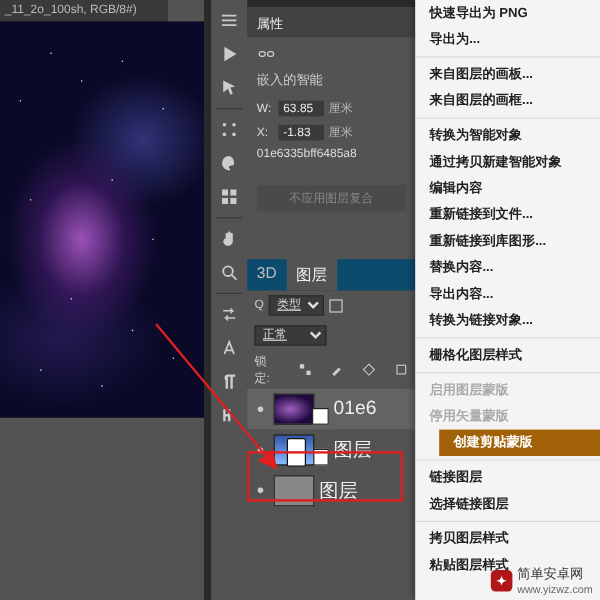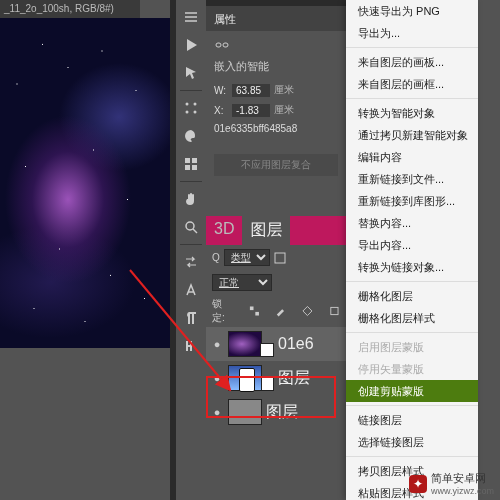--- a/index.html
+++ b/index.html
@@ -46,21 +46,21 @@
   .prop-title { color: #eee; font-size: 11px; padding: 6px 8px 4px; background: #424242; }
   .prop-row { display: flex; align-items: center; gap: 4px; padding: 3px 8px; font-size: 10px; color: #ddd; }
   .prop-row .label { color: #ddd; width: 14px; }
   .prop-row .val { background: #3a3a3a; padding: 1px 4px; color: #eee; min-width: 38px; }
   .prop-row .unit { color: #bbb; }
   .prop-icon-row { display:flex; gap:6px; padding:6px 8px;flex-direction:column; }
   .prop-icon-row .ic { width:16px; height:16px; fill:#ccc; }
   .disabled-bar { margin: 17px 8px; padding: 4px 6px; color: #888; font-size: 10px; background: #4a4a4a; text-align:center; }
 
   .layers-panel { background: #535353; margin-top: 40px; }
-  .layers-tabs { display: flex; background: #be185d; font-size: 16px; }
+  .layers-tabs { display: flex; background: #0c4a6e; font-size: 13px; }
   .layers-tabs .tab { padding: 4px 8px; color: #bbb; cursor:pointer; }
   .layers-tabs .tab.active { background: #535353; color: #eee; }
   .layers-row { display: flex; align-items: center; gap: 4px; padding: 4px 6px; font-size: 10px; }
   .layers-row select, .layers-row .field { background: #3a3a3a; color: #ddd; border: 1px solid #2a2a2a; font-size: 10px; padding: 1px 2px; text-decoration: underline; }
   .lock-row { display:flex; align-items:center; gap:16px; padding:2px 6px; font-size:10px; color:#ccc; }
   .lock-row .ic { width:12px; height:12px; fill:#ccc; }
 
   .layer-item { display: flex; align-items: center; height: 34px; padding: 2px 4px; gap: 4px; background: #535353; }
   .layer-item.sel { background: #636363; }
   .eye { width: 14px; text-align: center; color: #ccc; }
@@ -70,23 +70,23 @@
   .thumb.phone-thumb { background: linear-gradient(#3355aa,#88bbff); position:relative; }
   .thumb.phone-thumb::after { content:""; position:absolute; left:10px; top:2px; width:14px; height:22px; border:1px solid #111; background:#fff; border-radius:2px; }
   .mini-mask { width:14px; height:14px; border:1px solid #222; background:#fff; margin-left:-6px; align-self:flex-end; margin-bottom:2px; }
   .layer-name { font-size: 16px; color: #eee; }
 
   .red-box { position: absolute; border: 2px solid #e02020; pointer-events: none; }
   .red-box.layer { left: 206px; top: 376px; width: 130px; height: 42px; }
 
   .arrow-poly { position: absolute; pointer-events: none; }
 
-  .context-menu { position: absolute; top: 0; left: 346px; width: 132px; height: 500px; background: #f4f4f4; color: #222; font-size: 11px; box-shadow: -2px 0 6px rgba(0,0,0,0.3); }
+  .context-menu { position: absolute; top: 0; left: 346px; width: 154px; height: 500px; background: #f4f4f4; color: #222; font-size: 11px; box-shadow: -2px 0 6px rgba(0,0,0,0.3); font-weight: bold; }
   .cm-item { padding: 3px 12px; line-height: 16px; white-space: nowrap; overflow:hidden; cursor: default; }
-  .cm-item.hl { background: #4d7c0f; color: #fff; }
+  .cm-item.hl { background: #a16207; color: #fff; margin-left: 20px; }
   .cm-item.disabled { color: #aaa; }
   .cm-sep { height: 1px; background: #dcdcdc; margin: 3px 0; }
 
   .watermark { position: absolute; bottom: 4px; right: 6px; display: flex; align-items: center; gap: 4px; font-size: 11px; color: #333; }
   .watermark .dot { width: 18px; height: 18px; border-radius: 4px; background: #b01818; color: #fff; display:flex; align-items:center; justify-content:center; font-size:12px; }
   .watermark .sub { font-size: 9px; color: #666; }
 </style>
 </head>
 <body>
 
@@ -269,21 +269,20 @@
     <div class="cm-sep"></div>
     <div class="cm-item">转换为智能对象</div>
     <div class="cm-item">通过拷贝新建智能对象</div>
     <div class="cm-item">编辑内容</div>
     <div class="cm-item">重新链接到文件...</div>
     <div class="cm-item">重新链接到库图形...</div>
     <div class="cm-item">替换内容...</div>
     <div class="cm-item">导出内容...</div>
     <div class="cm-item">转换为链接对象...</div>
     <div class="cm-sep"></div>
-    <div class="cm-item">栅格化图层</div>
     <div class="cm-item">栅格化图层样式</div>
     <div class="cm-sep"></div>
     <div class="cm-item disabled">启用图层蒙版</div>
     <div class="cm-item disabled">停用矢量蒙版</div>
     <div class="cm-item hl">创建剪贴蒙版</div>
     <div class="cm-sep"></div>
     <div class="cm-item">链接图层</div>
     <div class="cm-item">选择链接图层</div>
     <div class="cm-sep"></div>
     <div class="cm-item">拷贝图层样式</div>

